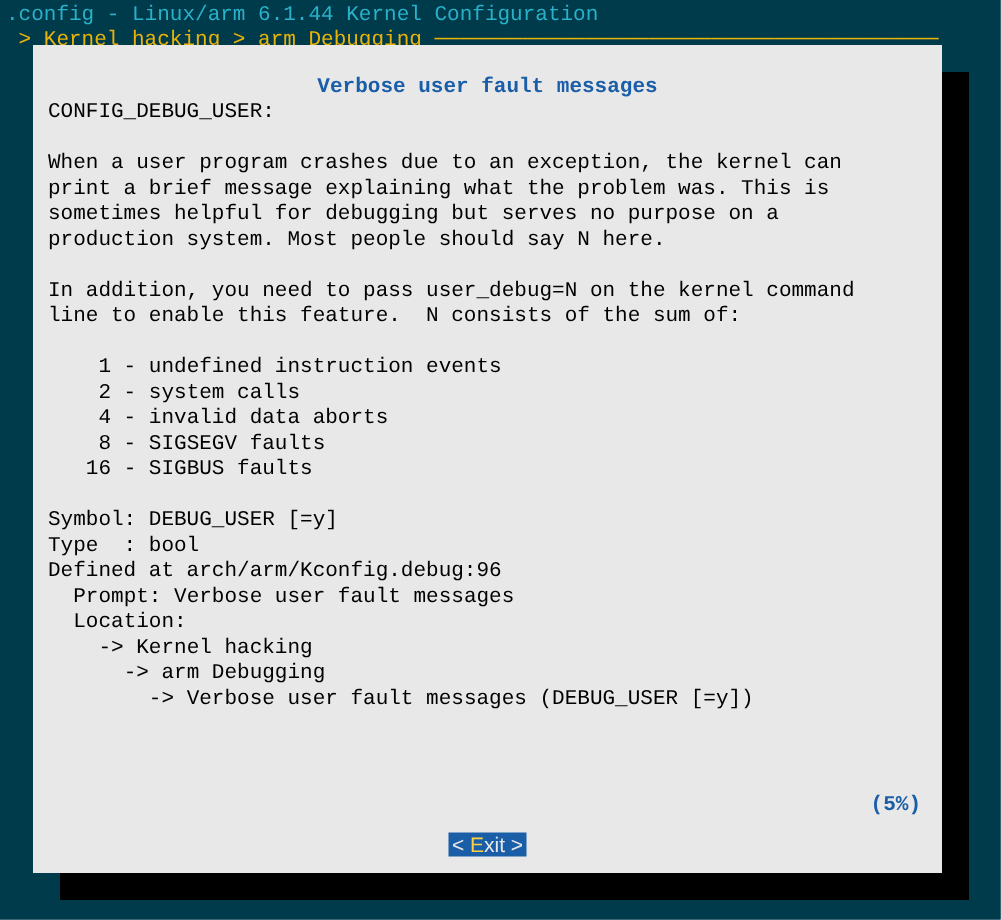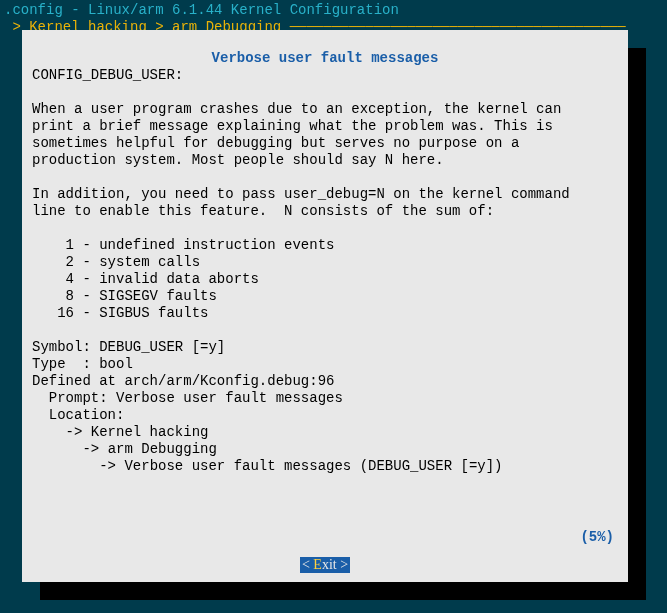--- a/index.html
+++ b/index.html
@@ -73,21 +73,21 @@
     left: 0;
     right: 0;
     bottom: 8px;
     text-align: center;
   }
   .exit-btn {
     display: inline-block;
     background: #1a5ea8;
     color: #e8e8e8;
     padding: 0 2px;
-    font-family: Liberation Serif, serif;
+    font-family: Liberation Sans, sans-serif;
     font-size: inherit;
     border: none;
     cursor: pointer;
   }
   .exit-btn .hot {
     color: #ffd040;
   }
 </style>
 </head>
 <body>

